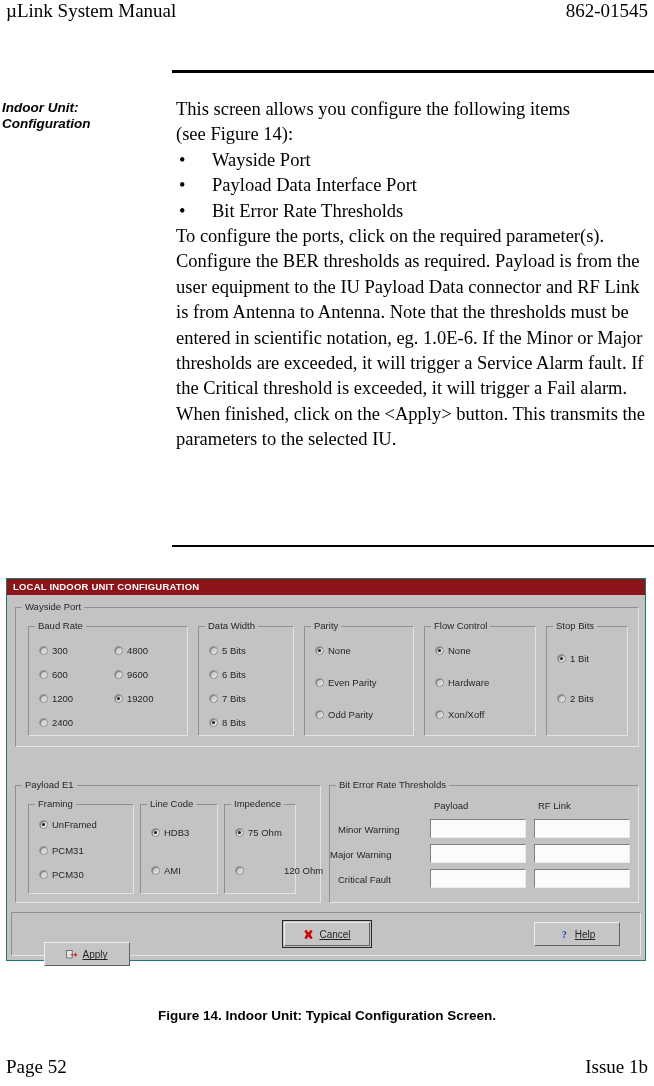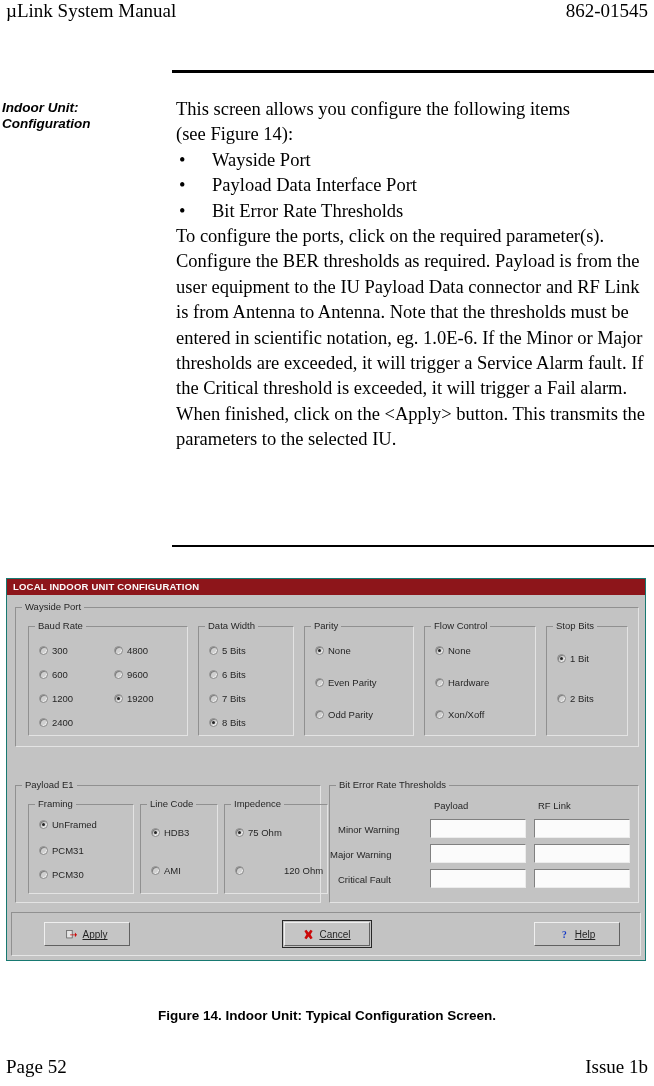--- a/index.html
+++ b/index.html
@@ -397,21 +397,21 @@
         <div class="radio" style="left:10px; top:22px;">
           <span class="rdot on"></span>
           <span>HDB3</span>
         </div>
         <div class="radio" style="left:10px; top:60px;">
           <span class="rdot"></span>
           <span>AMI</span>
         </div>
       </div>
 
-      <div class="group" style="left:208px; top:18px; width:104px; height:90px;">
+      <div class="group" style="left:208px; top:18px; width:72px; height:90px;">
         <span class="glabel">Impedence</span>
         <div class="radio" style="left:10px; top:22px;">
           <span class="rdot on"></span>
           <span>75 Ohm</span>
         </div>
         <div class="radio" style="left:10px; top:60px;gap:40px;">
           <span class="rdot"></span>
           <span>120 Ohm</span>
         </div>
       </div>
@@ -429,21 +429,21 @@
 
       <div class="tinput" style="left:100px; top:33px; width:96px; height:19px;"></div>
       <div class="tinput" style="left:204px; top:33px; width:96px; height:19px;"></div>
       <div class="tinput" style="left:100px; top:58px; width:96px; height:19px;"></div>
       <div class="tinput" style="left:204px; top:58px; width:96px; height:19px;"></div>
       <div class="tinput" style="left:100px; top:83px; width:96px; height:19px;"></div>
       <div class="tinput" style="left:204px; top:83px; width:96px; height:19px;"></div>
     </div>
 
     <div class="btnbar">
-      <div class="btn" style="left:32px; width:86px;">
+      <div class="btn" style="left:32px; width:86px;margin-top:20px;">
         <svg class="ico" viewBox="0 0 16 16">
           <rect x="1" y="2" width="8" height="11" fill="#e9e9e9" stroke="#4a4a4a" stroke-width="1"></rect>
           <path d="M6 8 L13 8 L13 5 L16 8.5 L13 12 L13 9 L6 9 Z" fill="#d00000"></path>
         </svg>
         <span class="lbl">Apply</span>
       </div>
       <div class="btn focus" style="left:272px; width:86px;">
         <svg class="ico" viewBox="0 0 16 16">
           <path d="M2 3 L5 1 L8 5 L11 1 L14 3 L11 8 L14 13 L11 15 L8 11 L5 15 L2 13 L5 8 Z" fill="#cc0000"></path>
         </svg>

